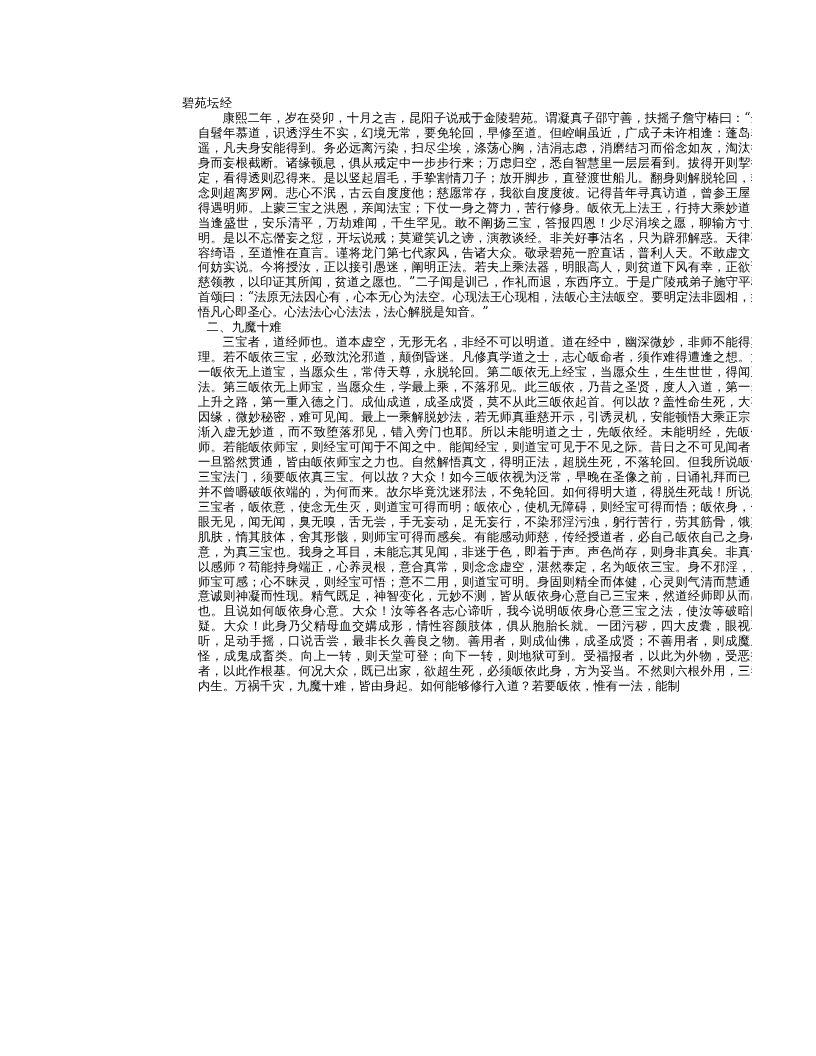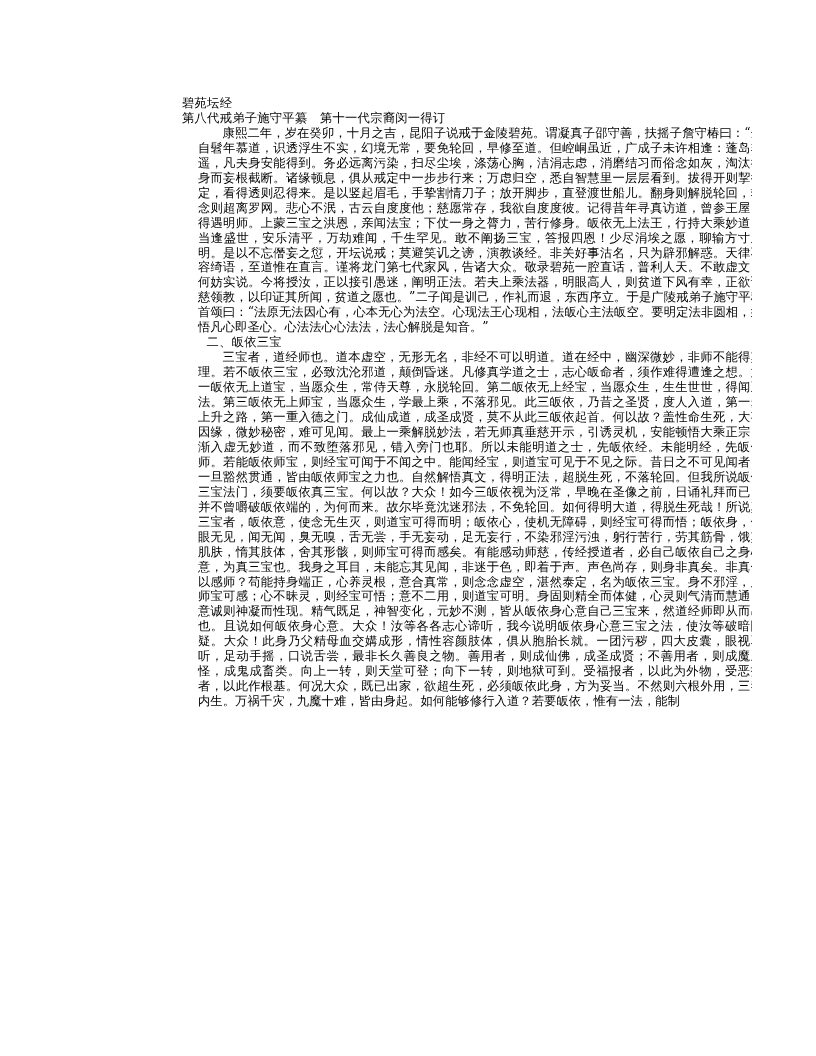--- a/index.html
+++ b/index.html
@@ -52,21 +52,20 @@
     margin-left: 16px;
   }
 </style>
 </head>
 <body>
 
 <div class="page">
   <div class="content">
 
     <span class="hdr-line">碧苑坛经</span>
-    <span class="hdr-line">第八代戒弟子施守平纂　第十一代宗裔闵一得订</span>
 
     <span class="para">康熙二年，岁在癸卯，十月之吉，昆阳子说戒于金陵碧苑。谓凝真子邵守善，扶摇子詹守椿曰：“余自髫年慕道，识透浮生不实，幻境无常，要免轮回，早修至道。但崆峒虽近，广成子未许相逢：蓬岛非遥，凡夫身安能得到。务必远离污染，扫尽尘埃，涤荡心胸，洁涓志虑，消磨结习而俗念如灰，淘汰欲身而妄根截断。诸缘顿息，俱从戒定中一步步行来；万虑归空，悉自智慧里一层层看到。拔得开则挈得定，看得透则忍得来。是以竖起眉毛，手挚割情刀子；放开脚步，直登渡世船儿。翻身则解脱轮回，转念则超离罗网。悲心不泯，古云自度度他；慈愿常存，我欲自度度彼。记得昔年寻真访道，曾参王屋，得遇明师。上蒙三宝之洪恩，亲闻法宝；下仗一身之膂力，苦行修身。皈依无上法王，行持大乘妙道。当逢盛世，安乐清平，万劫难闻，千生罕见。敢不阐扬三宝，答报四恩！少尽涓埃之愿，聊输方寸之明。是以不忘僭妄之愆，开坛说戒；莫避笑讥之谤，演教谈经。非关好事沽名，只为辟邪解惑。天律不容绮语，至道惟在直言。谨将龙门第七代家风，告诸大众。敬录碧苑一腔直话，普利人天。不敢虚文，何妨实说。今将授汝，正以接引愚迷，阐明正法。若夫上乘法器，明眼高人，则贫道下风有幸，正欲请慈领教，以印证其所闻，贫道之愿也。”二子闻是训己，作礼而退，东西序立。于是广陵戒弟子施守平稽首颂曰：“法原无法因心有，心本无心为法空。心现法王心现相，法皈心主法皈空。要明定法非圆相，须悟凡心即圣心。心法法心心法法，法心解脱是知音。”</span>
 
-    <span class="sec-head">二、皈依三宝</span>
+    <span class="sec-head">二、九魔十难</span>
     <span class="para">三宝者，道经师也。道本虚空，无形无名，非经不可以明道。道在经中，幽深微妙，非师不能得其理。若不皈依三宝，必致沈沦邪道，颠倒昏迷。凡修真学道之士，志心皈命者，须作难得遭逢之想。第一皈依无上道宝，当愿众生，常侍天尊，永脱轮回。第二皈依无上经宝，当愿众生，生生世世，得闻正法。第三皈依无上师宝，当愿众生，学最上乘，不落邪见。此三皈依，乃昔之圣贤，度人入道，第一步上升之路，第一重入德之门。成仙成道，成圣成贤，莫不从此三皈依起首。何以故？盖性命生死，大事因缘，微妙秘密，难可见闻。最上一乘解脱妙法，若无师真垂慈开示，引诱灵机，安能顿悟大乘正宗，渐入虚无妙道，而不致堕落邪见，错入旁门也耶。所以未能明道之士，先皈依经。未能明经，先皈依师。若能皈依师宝，则经宝可闻于不闻之中。能闻经宝，则道宝可见于不见之际。昔日之不可见闻者，一旦豁然贯通，皆由皈依师宝之力也。自然解悟真文，得明正法，超脱生死，不落轮回。但我所说皈依三宝法门，须要皈依真三宝。何以故？大众！如今三皈依视为泛常，早晚在圣像之前，日诵礼拜而已，并不曾嚼破皈依端的，为何而来。故尔毕竟沈迷邪法，不免轮回。如何得明大道，得脱生死哉！所说真三宝者，皈依意，使念无生灭，则道宝可得而明；皈依心，使机无障碍，则经宝可得而悟；皈依身，使眼无见，闻无闻，臭无嗅，舌无尝，手无妄动，足无妄行，不染邪淫污浊，躬行苦行，劳其筋骨，饿其肌肤，惰其肢体，舍其形骸，则师宝可得而感矣。有能感动师慈，传经授道者，必自己皈依自己之身心意，为真三宝也。我身之耳目，未能忘其见闻，非迷于色，即着于声。声色尚存，则身非真矣。非真何以感师？苟能持身端正，心养灵根，意合真常，则念念虚空，湛然泰定，名为皈依三宝。身不邪淫，则师宝可感；心不昧灵，则经宝可悟；意不二用，则道宝可明。身固则精全而体健，心灵则气清而慧通，意诚则神凝而性现。精气既足，神智变化，元妙不测，皆从皈依身心意自己三宝来，然道经师即从而出也。且说如何皈依身心意。大众！汝等各各志心谛听，我今说明皈依身心意三宝之法，使汝等破暗除疑。大众！此身乃父精母血交媾成形，情性容颜肢体，俱从胞胎长就。一团污秽，四大皮囊，眼视耳听，足动手摇，口说舌尝，最非长久善良之物。善用者，则成仙佛，成圣成贤；不善用者，则成魔成怪，成鬼成畜类。向上一转，则天堂可登；向下一转，则地狱可到。受福报者，以此为外物，受恶报者，以此作根基。何况大众，既已出家，欲超生死，必须皈依此身，方为妥当。不然则六根外用，三毒内生。万祸千灾，九魔十难，皆由身起。如何能够修行入道？若要皈依，惟有一法，能制</span>
 
   </div>
 </div>
 
 </body></html>

